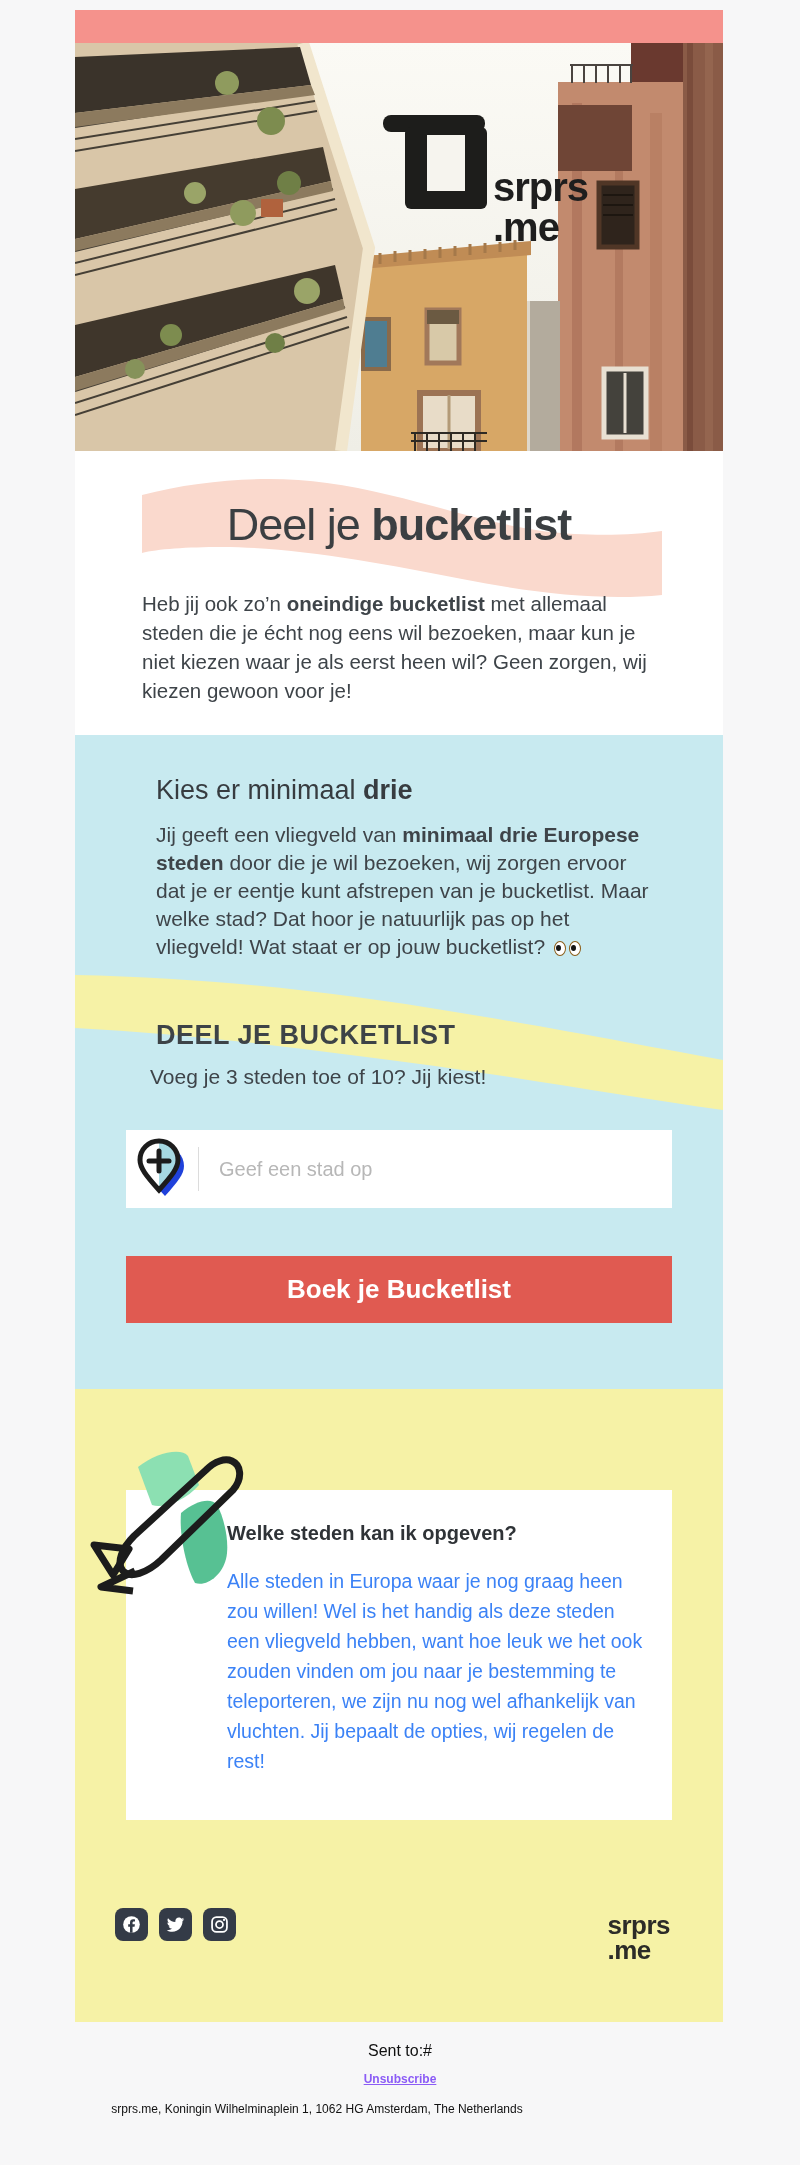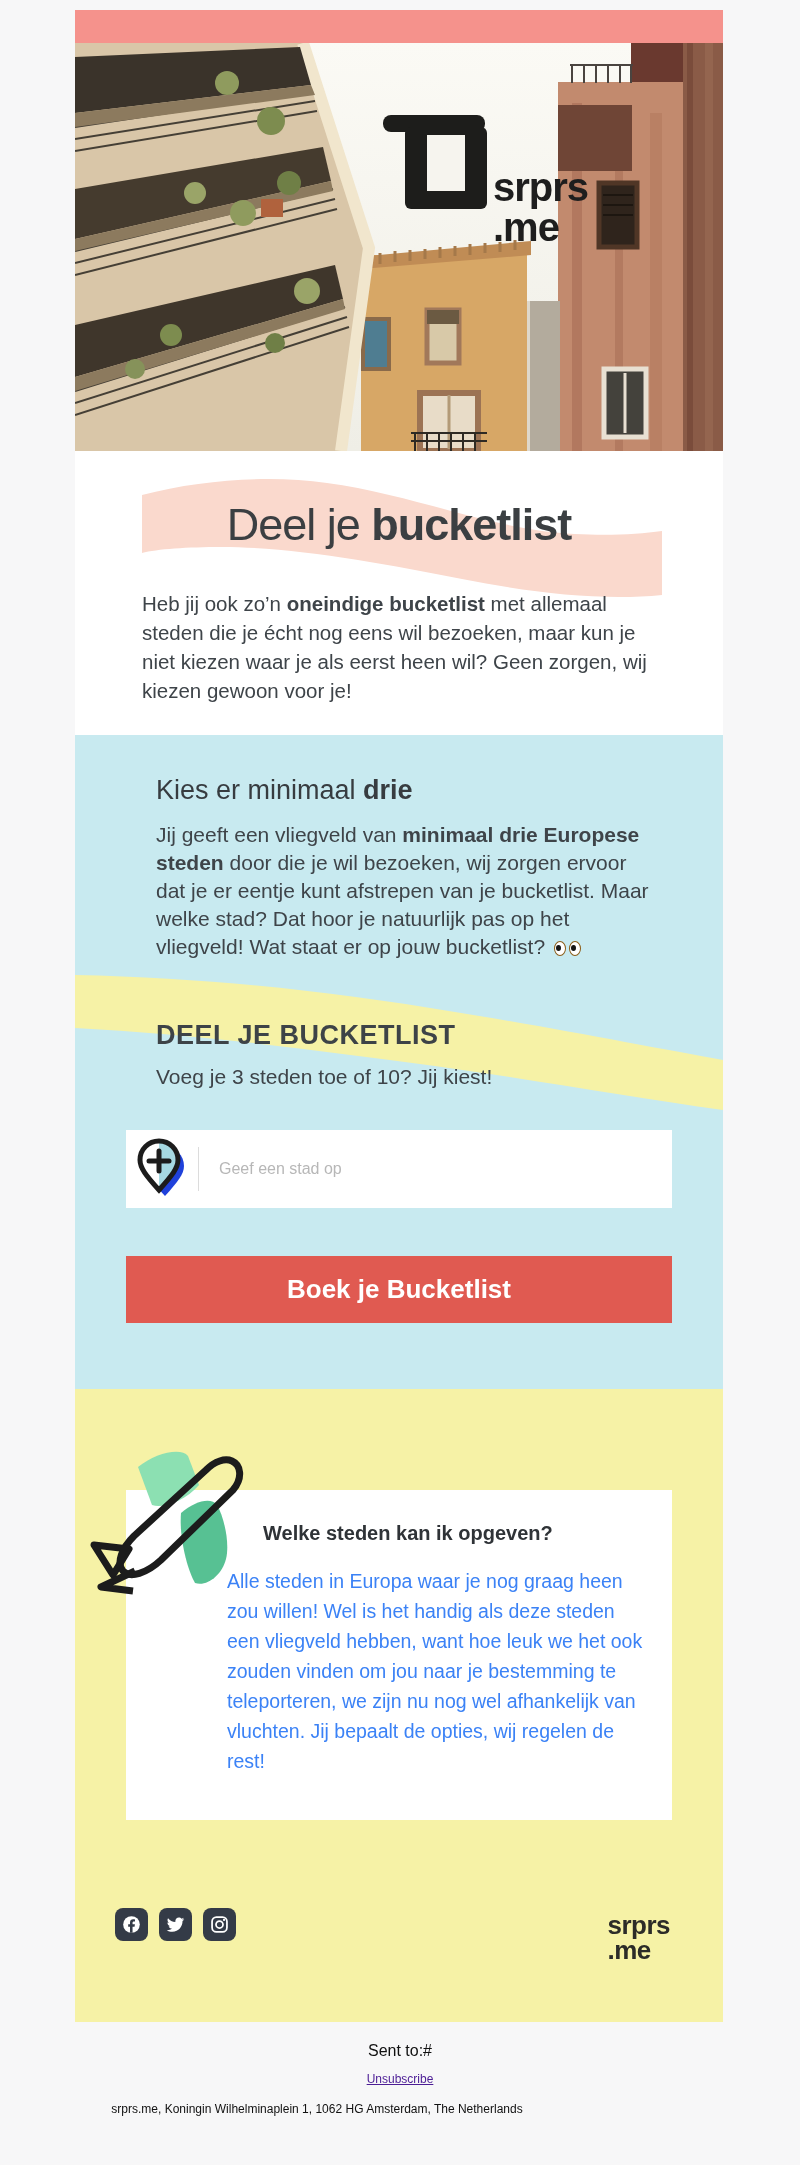--- a/index.html
+++ b/index.html
@@ -21,46 +21,46 @@
   .hero-title b{font-weight:700;}
   .hero-par{left:67px;top:138px;width:508px;font-size:20.5px;line-height:29px;color:#3e4449;}
 
   
   .blue{left:75px;top:735px;width:648px;height:667px;background:#c8eaf0;}
   .yellow-band{left:0;top:235px;width:648px;height:150px;}
   .blue-h2{left:81px;top:40px;font-size:27px;color:#373c40;font-weight:400;}
   .blue-h2 b{font-weight:700;}
   .blue-par{left:81px;top:86px;width:500px;font-size:21px;line-height:28px;color:#3e4449;}
   .share-h3{left:81px;top:285px;font-size:27px;font-weight:700;color:#3d4347;letter-spacing:.5px;}
-  .share-sub{left:81px;top:330px;font-size:21px;color:#3e4449;}
+  .share-sub{left:75px;top:330px;font-size:21px;color:#3e4449;}
   .city-box{left:51px;top:395px;width:546px;height:78px;background:#ffffff;display:flex;align-items:center;}
   .pin-wrap{width:72px;display:flex;justify-content:center;}
   .city-divider{width:1px;height:44px;background:#dcdcdc;}
-  .city-input{flex:1;border:0;outline:none;font-size:16px;padding:0 16px 0 20px;color:#3e4449;
+  .city-input{flex:1;border:0;outline:none;font-size:20px;padding:0 16px 0 20px;color:#3e4449;
               font-family:"Liberation Sans",sans-serif;background:transparent;}
   .city-input::placeholder{color:#b7b7b7;}
   .book-btn{left:51px;top:521px;width:546px;height:67px;background:#e05a51;border:0;cursor:pointer;
             color:#ffffff;font-size:26px;font-weight:700;font-family:"Liberation Sans",sans-serif;}
 
   
   .yellow{left:75px;top:1389px;width:648px;height:633px;background:#f6f2a6;}
   .faq-card{left:51px;top:101px;width:546px;height:330px;background:#ffffff;}
-  .faq-q{left:101px;top:32px;font-size:20px;font-weight:700;color:#2f3337;position:absolute;padding-left:36px;}
+  .faq-q{left:101px;top:32px;font-size:20px;font-weight:700;color:#2f3337;position:absolute;}
   .faq-a{left:101px;top:76px;width:424px;font-size:19.5px;line-height:30px;color:#3b82f6;position:absolute;}
   .plane{left:8px;top:60px;width:182px;height:158px;}
   .social-row{left:40px;top:519px;display:flex;gap:11px;}
   .social-btn{width:33px;height:33px;border-radius:8px;background:#343b47;display:flex;
               align-items:center;justify-content:center;cursor:pointer;}
   .logo-small{right:53px;top:524px;font-size:26px;line-height:25px;font-weight:700;color:#2c2c28;
               text-align:left;letter-spacing:-0.5px;}
 
   
   .footer-sent{left:0;top:2042px;width:800px;text-align:center;font-size:16px;color:#111111;}
   .footer-unsub{left:0;top:2072px;width:800px;text-align:center;font-size:12px;}
-  .footer-unsub a{color:#4c1d95;font-weight:400;text-decoration:underline;cursor:pointer;}
+  .footer-unsub a{color:#8b5cf6;font-weight:700;text-decoration:underline;cursor:pointer;}
   .footer-addr{left:0;top:2102px;width:634px;text-align:center;font-size:12px;color:#111111;}
 
   
   .eye{display:inline-block;width:10px;height:13px;background:#fff;border:1.5px solid #8a5c18;
        border-radius:50%;position:relative;margin-left:3px;vertical-align:-2px;}
   .eye::after{content:"";position:absolute;width:5px;height:6px;background:#151515;border-radius:50%;
        left:1px;top:3px;}
 </style>
 </head>
 <body>

